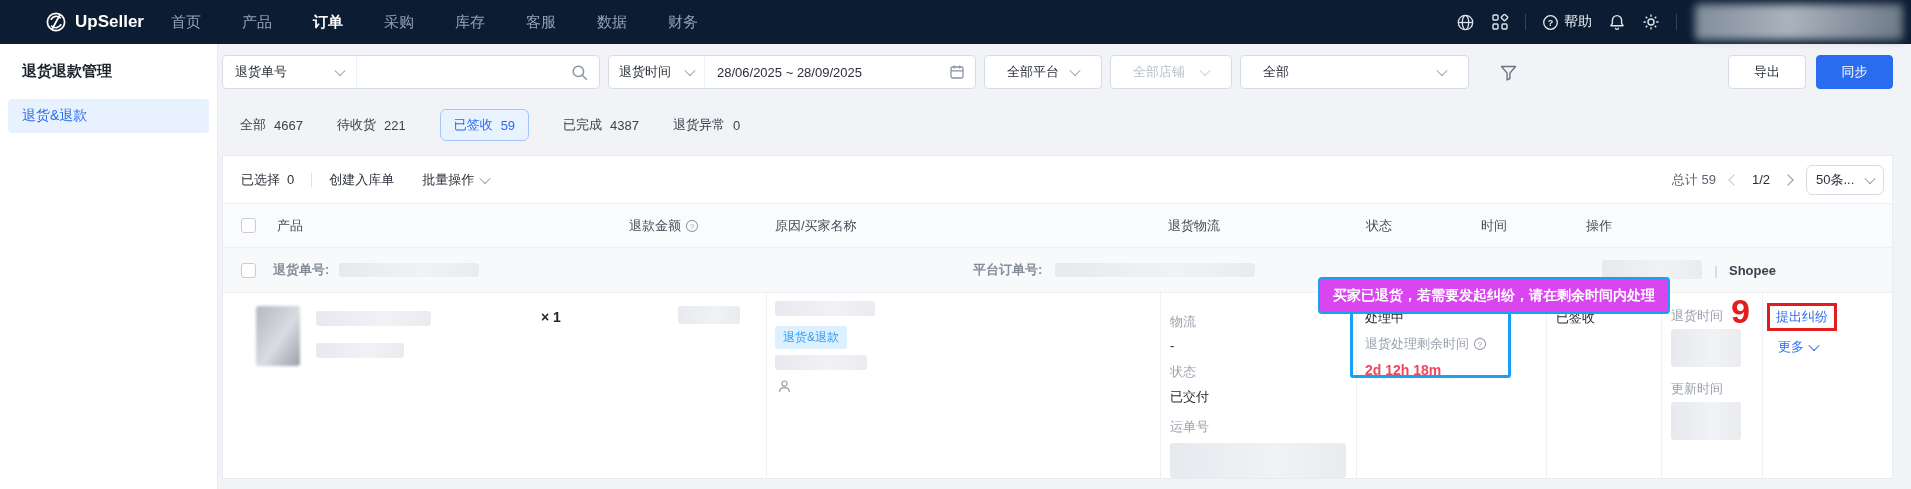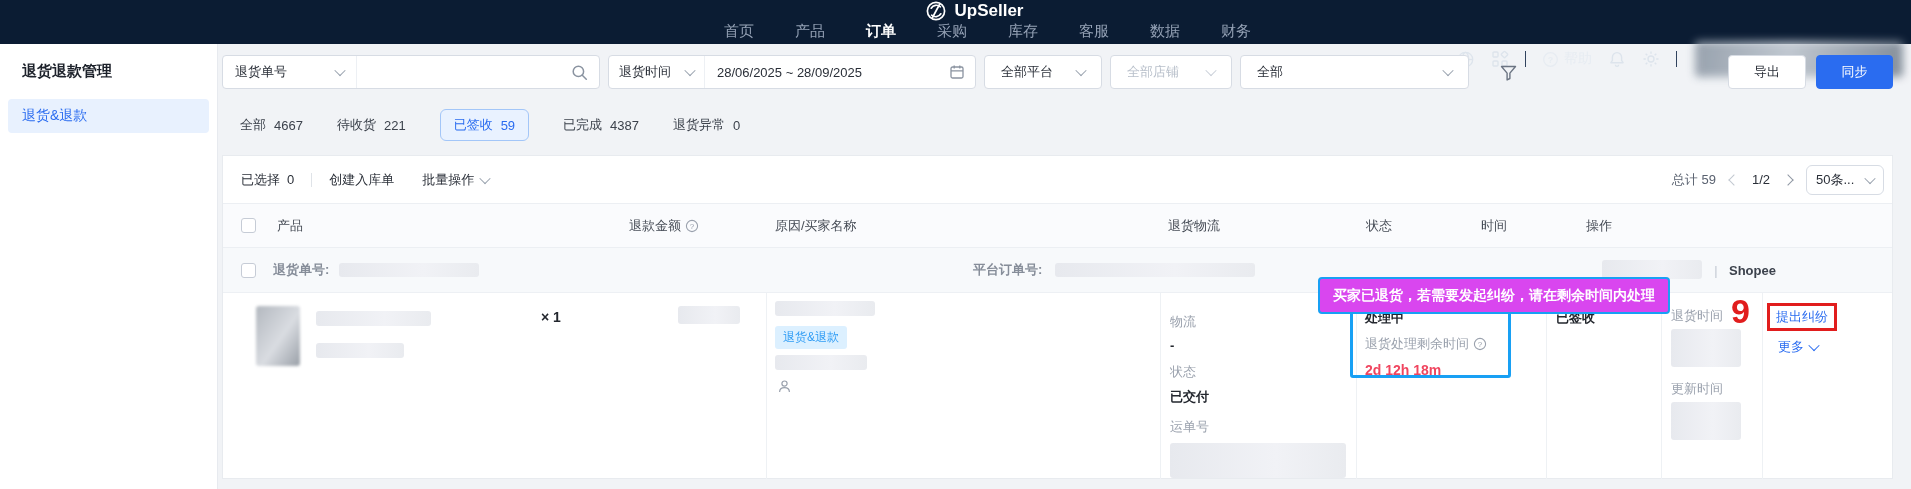--- a/index.html
+++ b/index.html
@@ -1,19 +1,19 @@
 <!DOCTYPE html>
 <html><head>
 <meta charset="utf-8">
 <style>
   html,body{margin:0;padding:0;background:#e9ebef;}
   #app{position:relative;width:1911px;height:489px;overflow:hidden;background:#f1f3f6;
        font-family:"Liberation Sans","DejaVu Sans",sans-serif;color:#2a2f38;}
   
-  .nav{position:absolute;top:0;left:0;right:0;height:44px;background:#0b1c33;display:flex;align-items:center;padding:0 8px 0 45px;box-sizing:border-box;flex-direction:column;}
+  .nav{position:absolute;top:0;left:0;right:0;height:44px;background:#0b1c33;display:flex;align-items:center;padding:0 8px 0 45px;box-sizing:border-box;}
   .brand{display:flex;align-items:center;gap:8px;color:#fff;font-size:17px;font-weight:700;}
   .menu{display:flex;align-items:center;gap:41px;margin-left:27px;font-size:15px;color:#94a1b5;}
   .menu .mi{cursor:pointer;}
   .menu .mi.active{color:#fff;font-weight:700;}
   .nav-right{margin-left:auto;display:flex;align-items:center;gap:16px;color:#dde4ec;}
   .nav-sep{width:1px;height:16px;background:#31435e;}
   .help-grp{display:flex;align-items:center;gap:5px;font-size:14px;color:#e7ecf2;}
   .user-blur{width:208px;height:36px;border-radius:4px;margin-left:2px;
              background:linear-gradient(100deg,#8d98a5 0%,#bcc4cd 45%,#77828f 100%);filter:blur(4px);opacity:.9;}
   
@@ -22,21 +22,21 @@
   .sb-item{margin:18px 8px 0;height:34px;background:#e8f1fe;color:#2a6cf0;border-radius:4px;display:flex;align-items:center;padding-left:14px;font-size:14px;cursor:pointer;}
   
   .filters{position:absolute;left:222px;top:55px;right:18px;height:34px;display:flex;align-items:center;}
   .box{height:34px;background:#fff;border:1px solid #d7dce4;border-radius:4px;display:flex;align-items:center;box-sizing:border-box;font-size:13px;color:#2a2f38;}
   .chev{display:inline-block;width:7px;height:7px;border-right:1.5px solid #98a1ad;border-bottom:1.5px solid #98a1ad;transform:rotate(45deg) translate(-1px,-1px);}
   .chev.blue{border-color:#2a6cf0;}
   .seg{display:flex;align-items:center;justify-content:space-between;padding:0 12px;height:100%;box-sizing:border-box;}
   .vline{width:1px;height:32px;background:#edf0f4;}
   .g-search{width:378px;}
   .g-time{width:368px;margin-left:8px;}
-  .sel{justify-content:space-between;padding:0 16px;margin-left:8px;}
+  .sel{justify-content:space-between;padding:0 22px;margin-left:8px;}
   .muted{color:#b9c0cb;}
   .icon-btn{margin-left:30px;color:#6b7482;display:flex;cursor:pointer;}
   .btn{height:34px;border-radius:4px;font-size:13px;display:flex;align-items:center;justify-content:center;box-sizing:border-box;cursor:pointer;}
   .btn.ghost{width:78px;margin-left:auto;background:#fff;border:1px solid #d7dce4;color:#2a2f38;}
   .btn.primary{width:77px;margin-left:10px;background:#2a6cf0;color:#fff;border:1px solid #2a6cf0;}
   
   .tabs{position:absolute;left:240px;top:109px;height:32px;display:flex;align-items:center;gap:34px;font-size:13px;color:#3c424c;}
   .tab{display:flex;align-items:center;gap:8px;cursor:pointer;}
   .tab.active{background:#e9f2ff;border:1px solid #a3c6f8;border-radius:6px;padding:6px 13px;color:#2a6cf0;}
   
@@ -54,21 +54,21 @@
   .w1{width:50px;} .w2{width:345px;} .w3{width:149px;} .w4{width:394px;} .w5{width:196px;}
   .w6{width:190px;} .w7{width:115px;} .w8{width:101px;} .w9{width:129px;}
   .hdr .cell{display:flex;align-items:center;}
   .cb{width:15px;height:15px;border:1px solid #c6ccd6;border-radius:3px;background:#fff;box-sizing:border-box;margin-left:18px;flex:none;}
   .grow{height:44px;background:#f7f9fb;border-bottom:1px solid #edf0f4;font-size:13px;color:#868d99;position:relative;display:flex;align-items:center;font-weight:bold;}
   .blur{background:linear-gradient(90deg,#e7e9ee,#f1f2f6 60%,#e9ebef);border-radius:3px;}
   .row{height:186px;display:flex;position:relative;font-size:13px;}
   .bcell{box-sizing:border-box;position:relative;height:100%;}
   .brd{border-right:1px solid #eef1f4;}
   .lab{color:#9aa1ad;}
-  .dark{color:#23272e;font-weight:bold;}
+  .dark{color:#23272e;}
   .prod-img{position:absolute;left:33px;top:13px;width:44px;height:60px;border-radius:3px;
             background:linear-gradient(125deg,#b3b8bf,#d9dce1 55%,#9aa0a8);filter:blur(1.5px);}
   .tag-blue{display:inline-block;background:#dcf0ff;color:#2e9cf5;font-size:12px;padding:3px 8px;border-radius:3px;}
   .qicon{display:inline-flex;margin-left:4px;}
   
   .hl-box{position:absolute;left:1350px;top:291px;width:161px;height:87px;border:3px solid #18a0f4;border-radius:3px;box-sizing:border-box;padding:15px 0 0 12px;background:transparent;z-index:5;font-size:13px;}
   .remain-red{color:#f0455f;font-size:14px;font-weight:700;}
   
   .tooltip{position:absolute;left:1318px;top:277px;width:352px;height:37px;background:#d946ef;border:2px solid #18a0f4;border-radius:4px;box-sizing:border-box;display:flex;align-items:center;justify-content:center;color:#fff;font-size:14px;font-weight:700;z-index:20;white-space:nowrap;}
   

